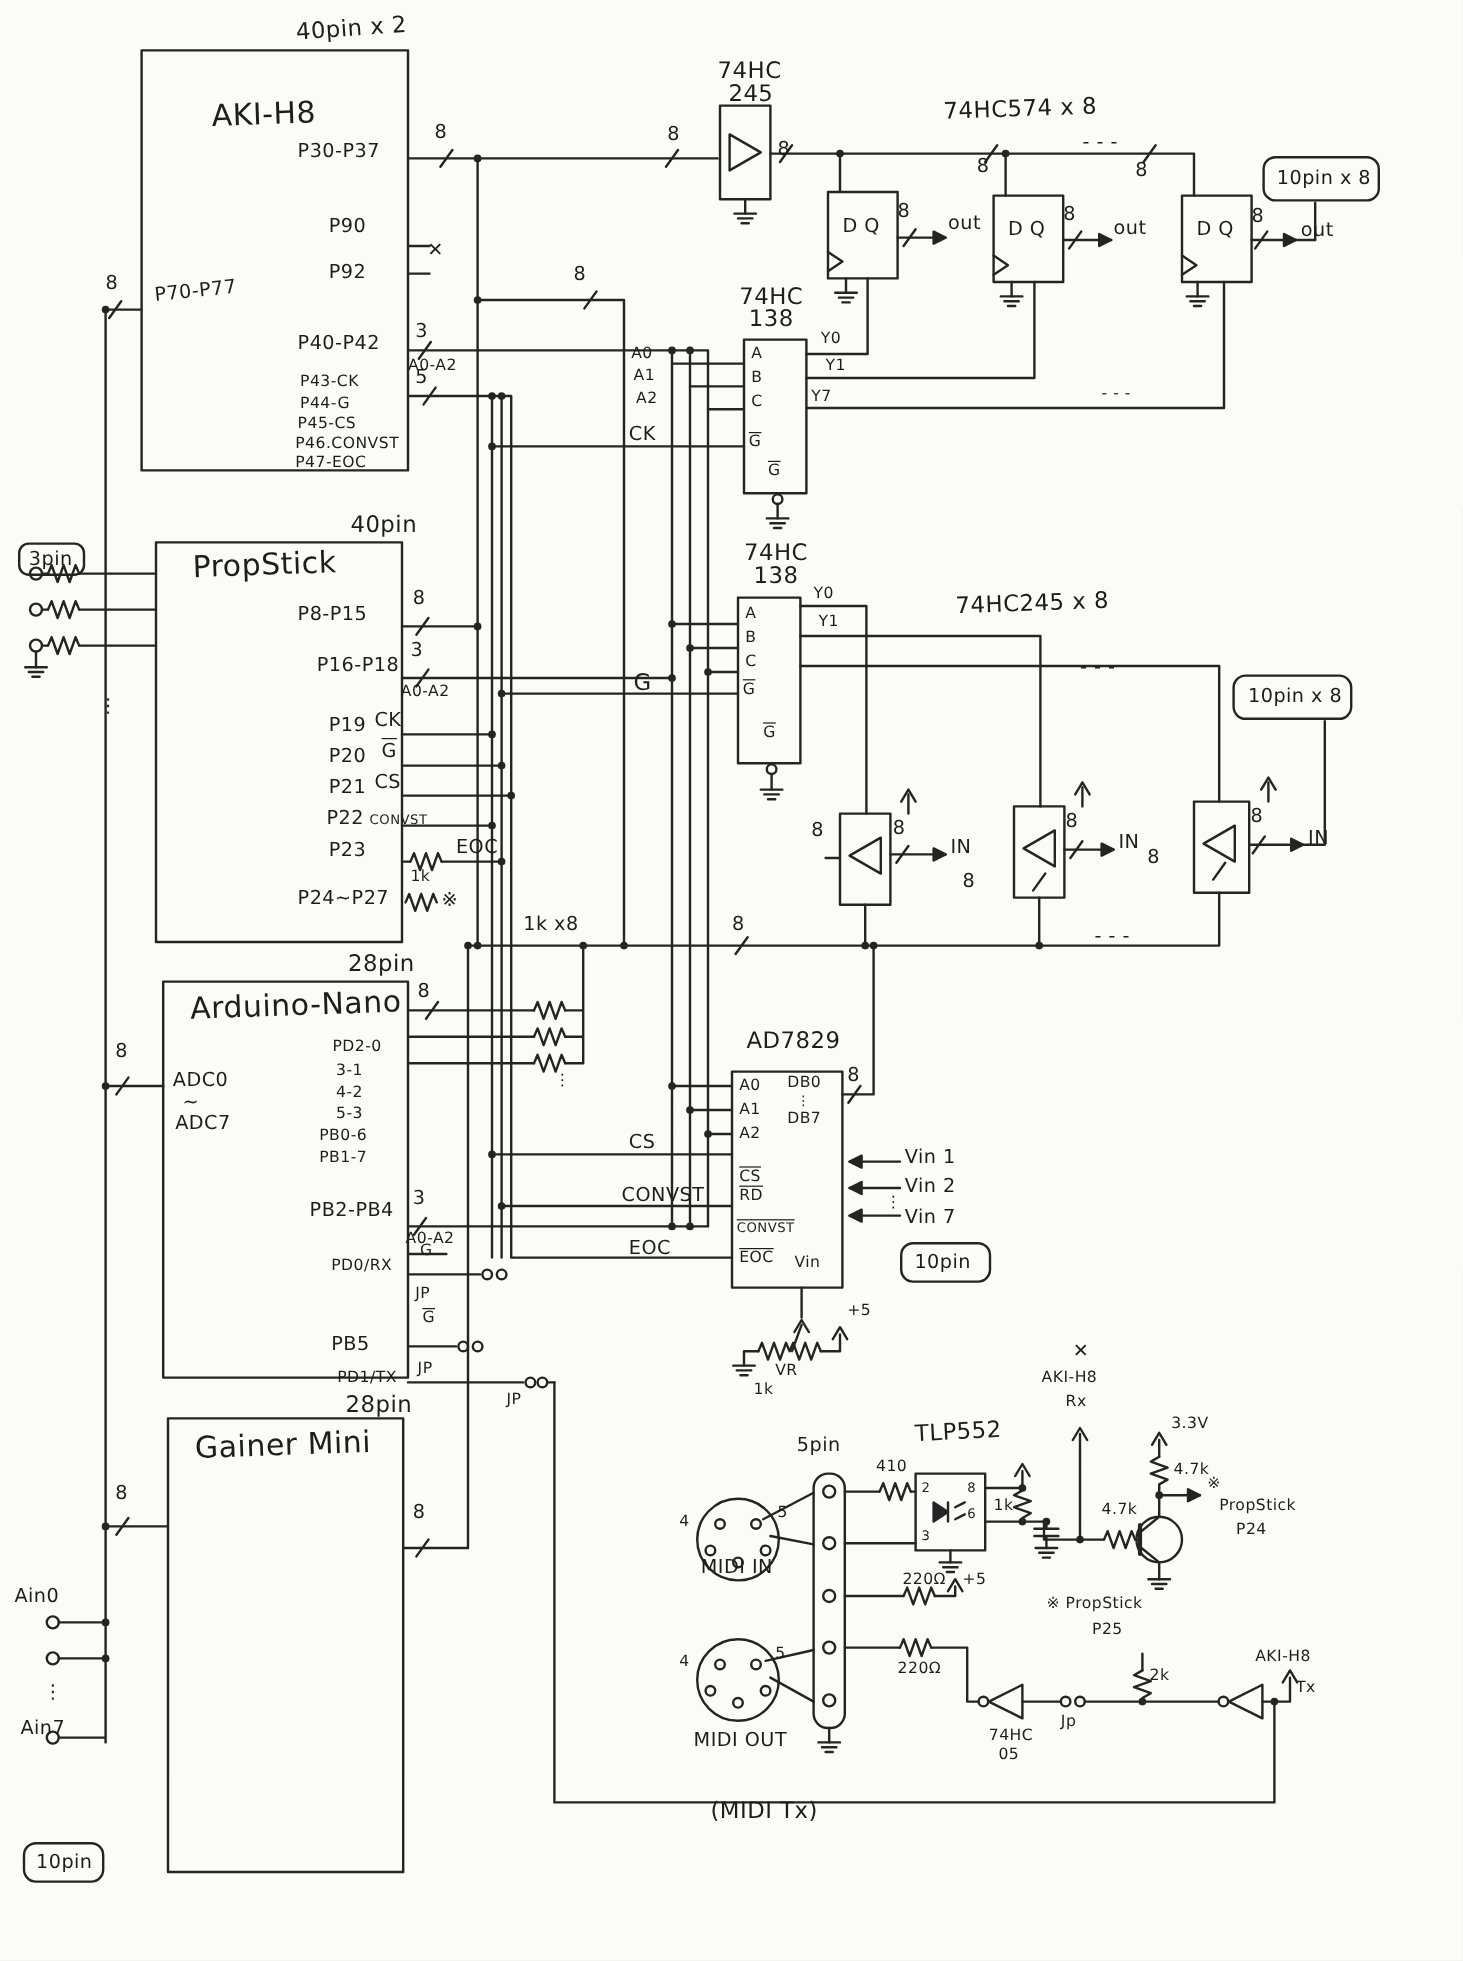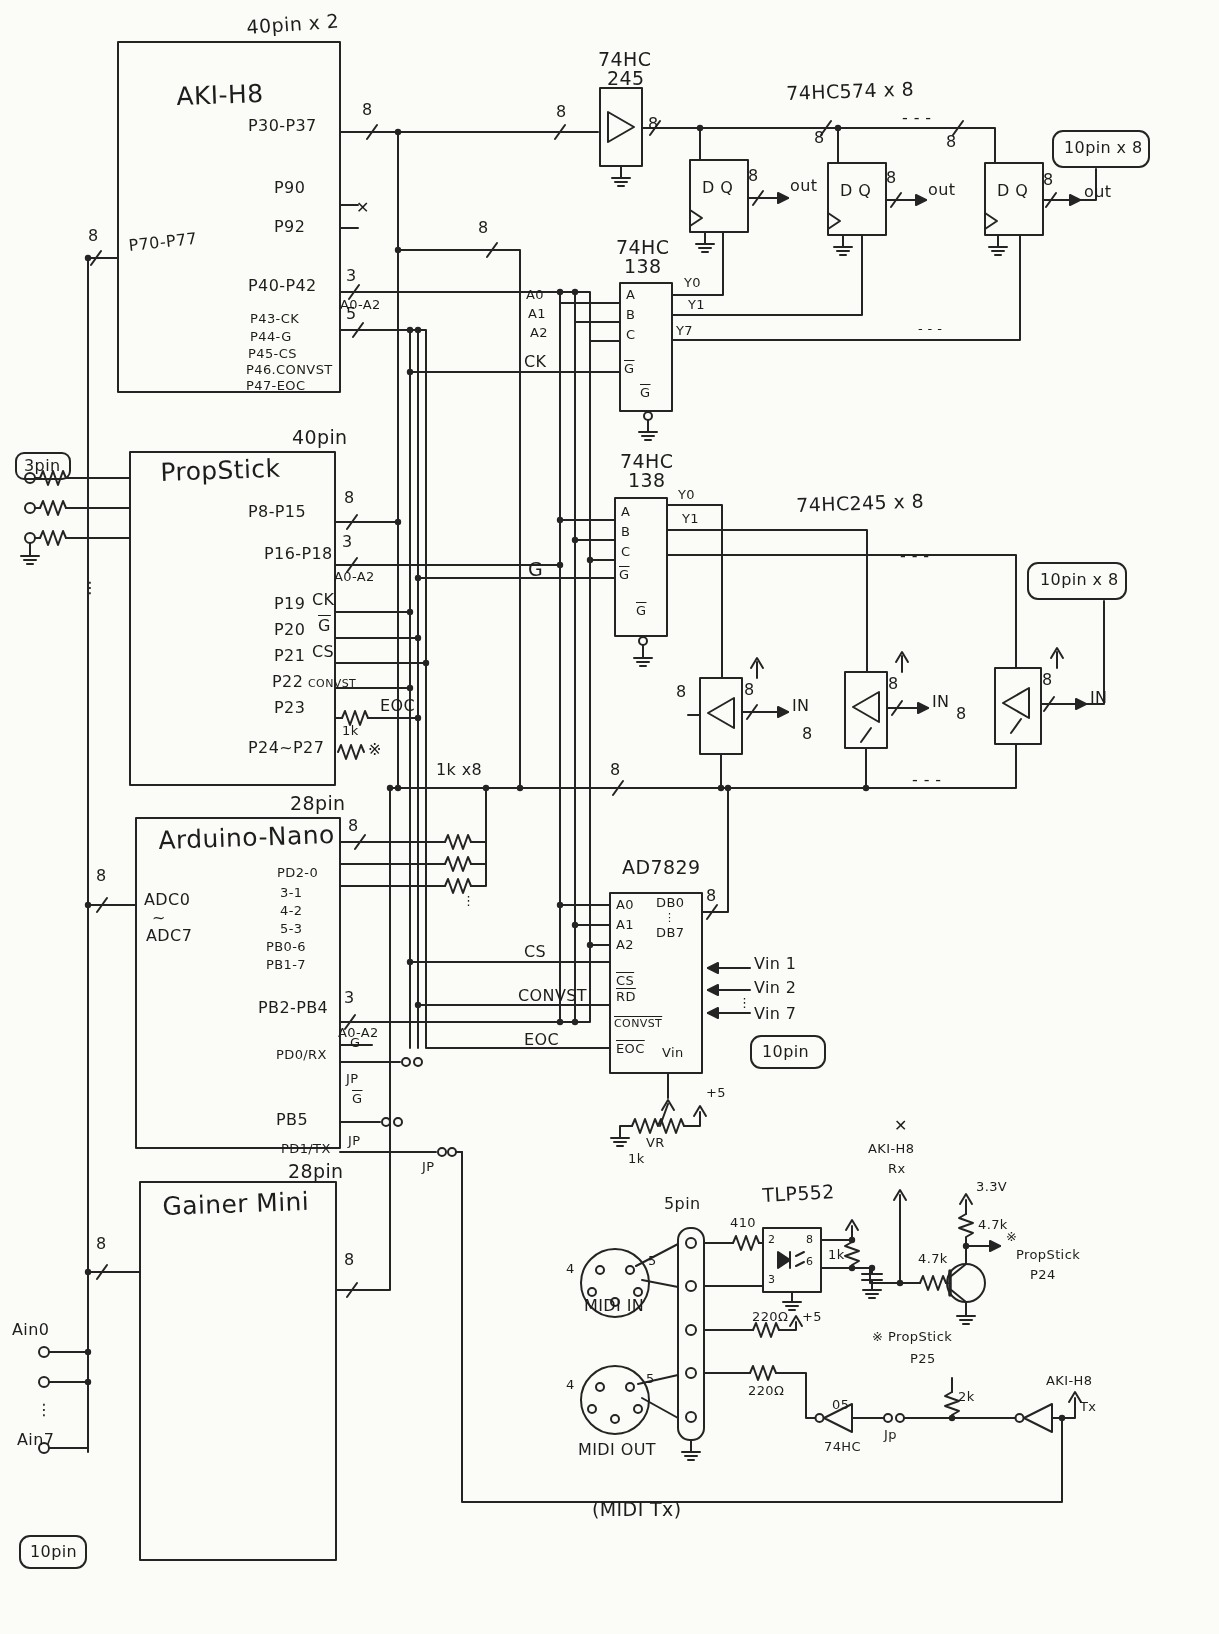--- a/index.html
+++ b/index.html
@@ -466,19 +466,19 @@
   <i class="lb" style="left:578px;top:1442px">MIDI OUT</i>
   <i class="lb s" style="left:752px;top:1310px">220Ω</i>
   <i class="lb s" style="left:802px;top:1310px">+5</i>
   <i class="lb s" style="left:748px;top:1384px">220Ω</i>
   <i class="lb s" style="left:872px;top:1330px">※</i>
   <i class="lb s" style="left:888px;top:1330px">PropStick</i>
   <i class="lb s" style="left:910px;top:1352px">P25</i>
   <i class="lb s" style="left:958px;top:1390px">2k</i>
   <i class="lb s" style="left:884px;top:1428px">Jp</i>
   <i class="lb s" style="left:824px;top:1440px">74HC</i>
-  <i class="lb s" style="left:832px;top:1398px">05</i>
+  <i class="lb s" style="left:832px;top:1456px">05</i>
   <i class="lb s" style="left:1046px;top:1374px">AKI-H8</i>
   <i class="lb s" style="left:1080px;top:1400px">Tx</i>
   <i class="lb m" style="left:592px;top:1500px">(MIDI Tx)</i>
 </div>
 
 </div>
 
 </body></html>

